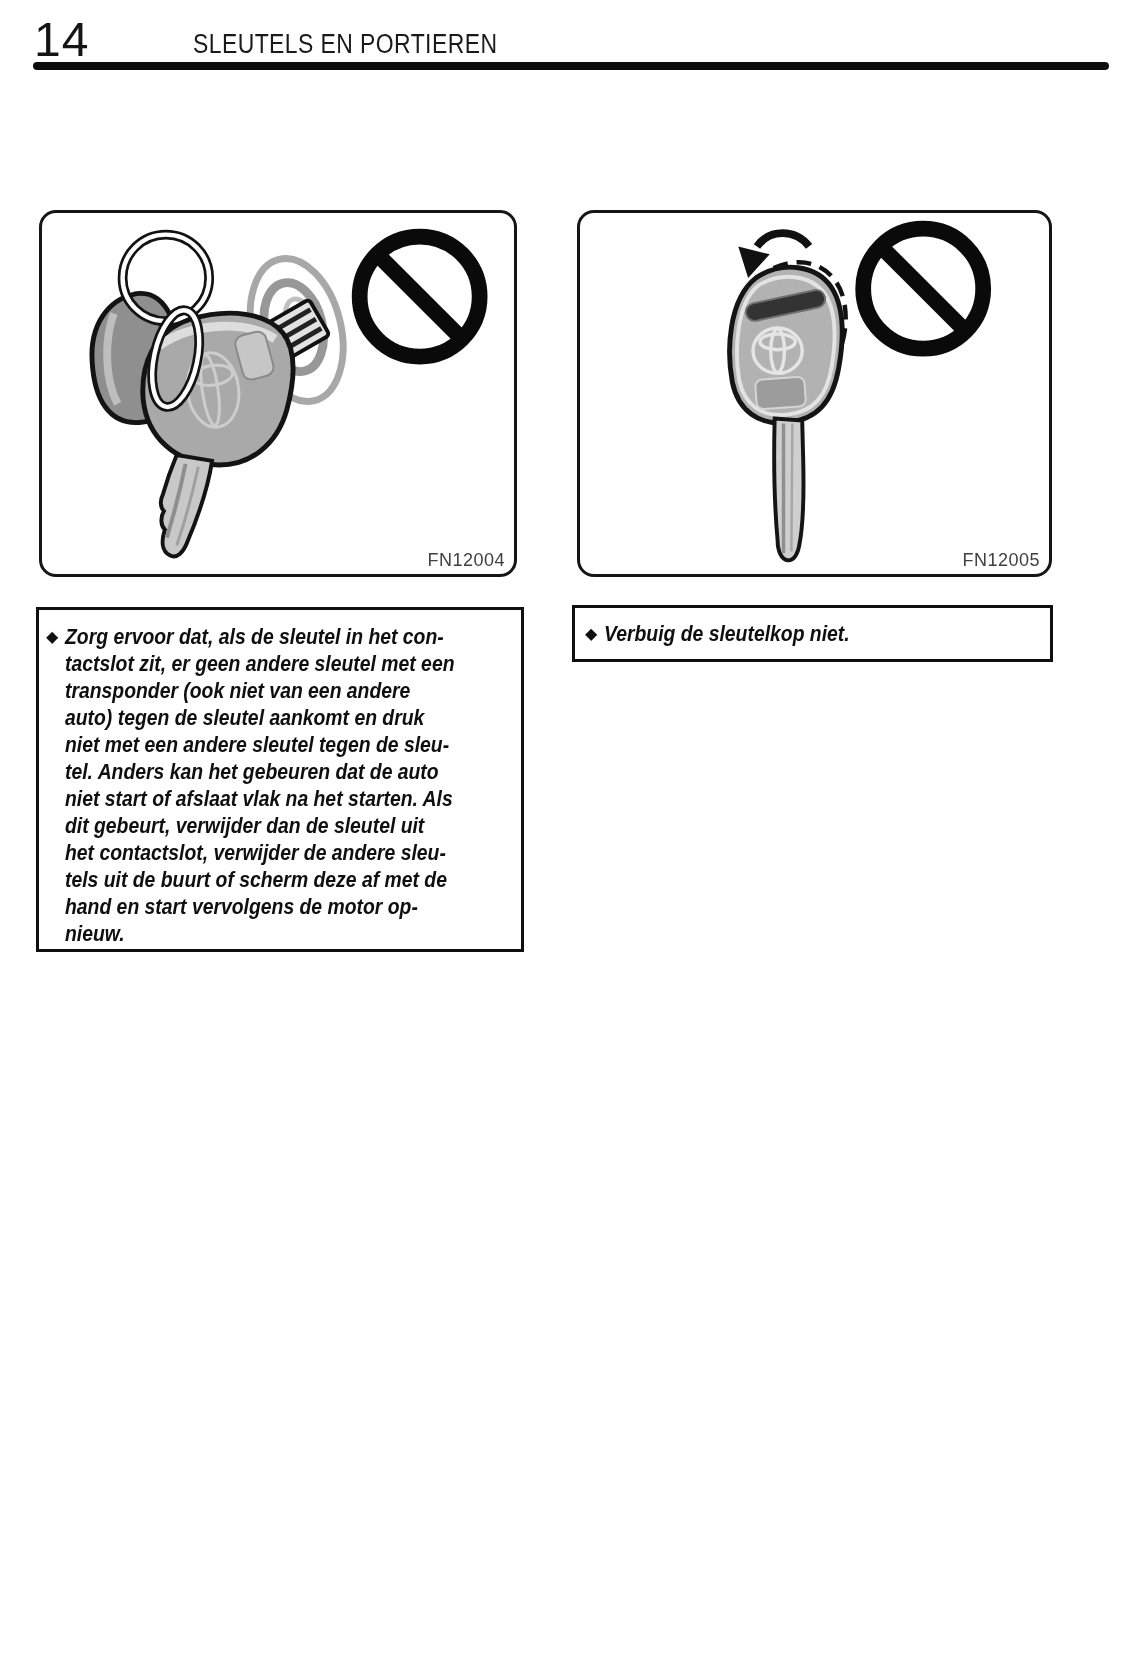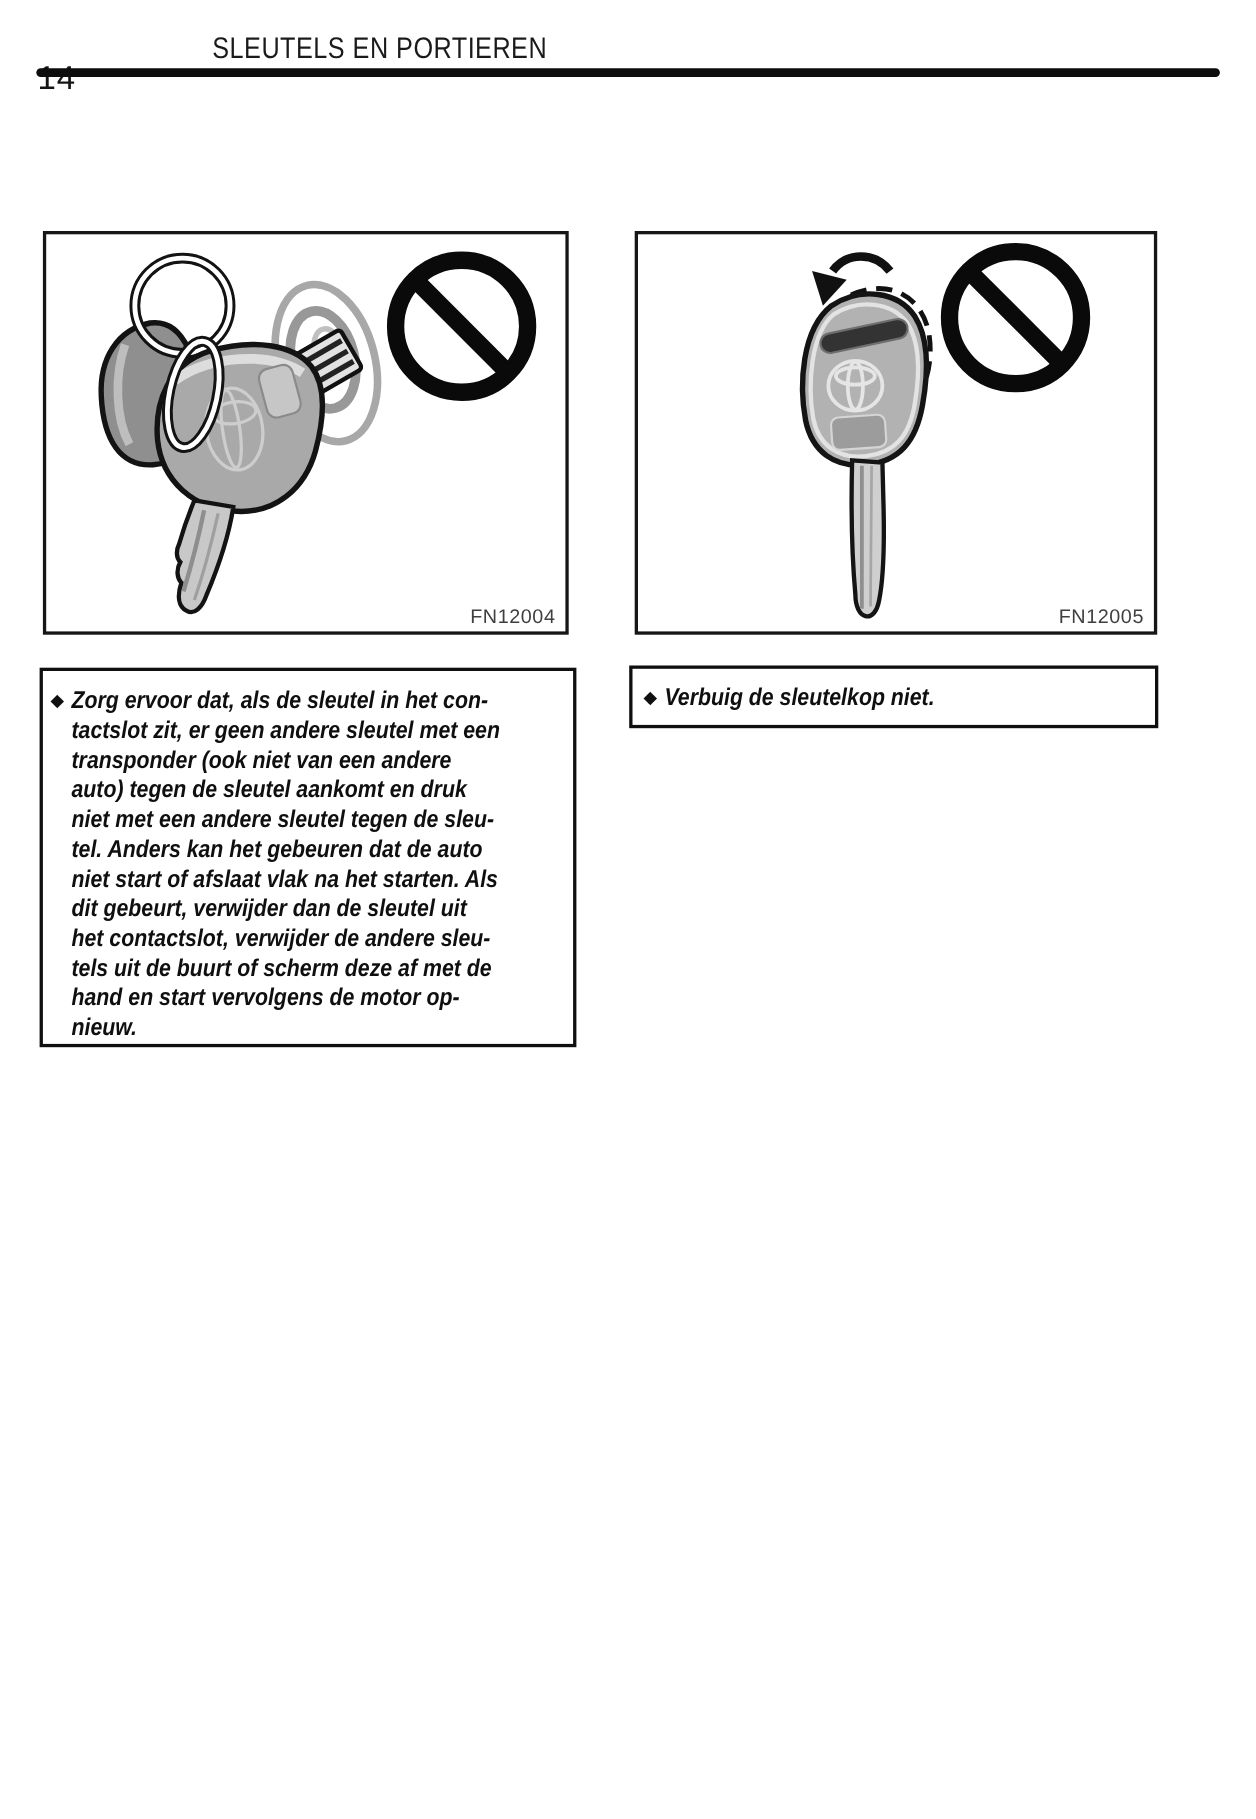--- a/index.html
+++ b/index.html
@@ -1,33 +1,33 @@
 <!DOCTYPE html>
 <html><head>
 <meta charset="utf-8">
 <style>
   html,body{margin:0;padding:0;background:#ffffff;}
   body{width:1142px;height:1654px;position:relative;font-family:"Liberation Sans",sans-serif;color:#111;}
   .page{position:absolute;inset:0;background:#fff;overflow:hidden;}
 
   .page-number{
     position:absolute;left:34px;top:20px;
-    font-size:30px;line-height:40px;color:#151515;letter-spacing:1px;margin-top:32px;
+    font-size:48px;line-height:40px;color:#151515;letter-spacing:1px;
   }
   .page-title{
     position:absolute;left:193px;top:31px;
     font-size:27px;line-height:27px;color:#1a1a1a;letter-spacing:.5px;
     transform:scaleX(.85);transform-origin:0 50%;white-space:nowrap;
   }
   .header-rule{
     position:absolute;left:33px;top:62px;width:1076px;height:8px;
     background:#0d0d0d;border-radius:4px;
   }
 
-  figure{margin:0;}
+  figure{margin:0;border-radius:17px;}
   .figure-box{
     position:absolute;background:#fff;border:3px solid #161616;box-sizing:border-box;
   }
   .figure-left{left:39px;top:210px;width:478px;height:367px;}
   .figure-right{left:577px;top:210px;width:475px;height:367px;padding-left:48px;}
   .figure-box svg{position:absolute;left:0;top:0;width:100%;height:100%;}
   .figure-label{
     position:absolute;right:9px;bottom:5px;
     font-size:18px;line-height:18px;color:#3f3f3f;letter-spacing:.5px;
   }

